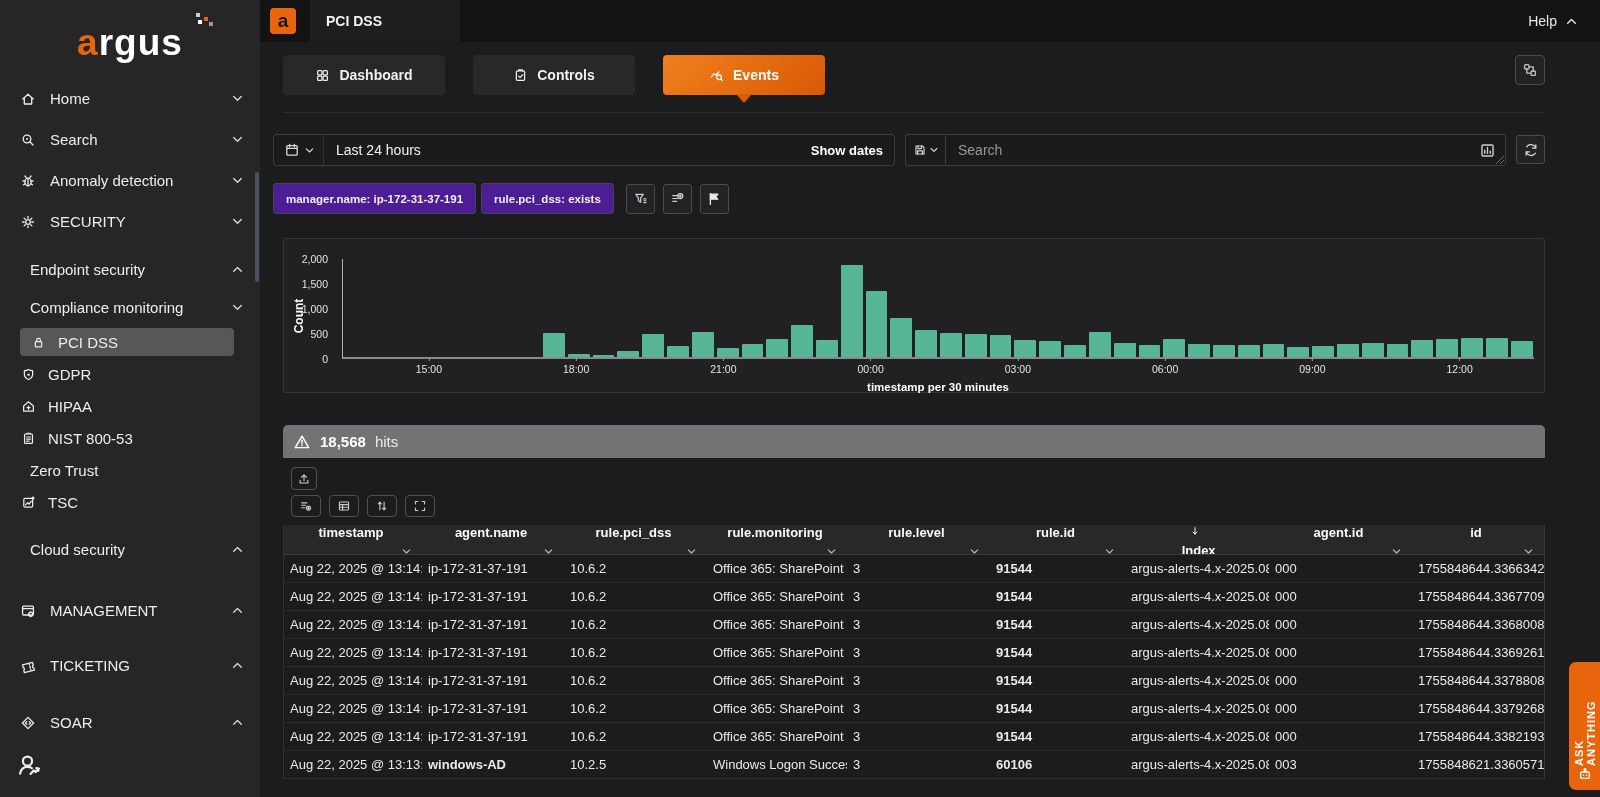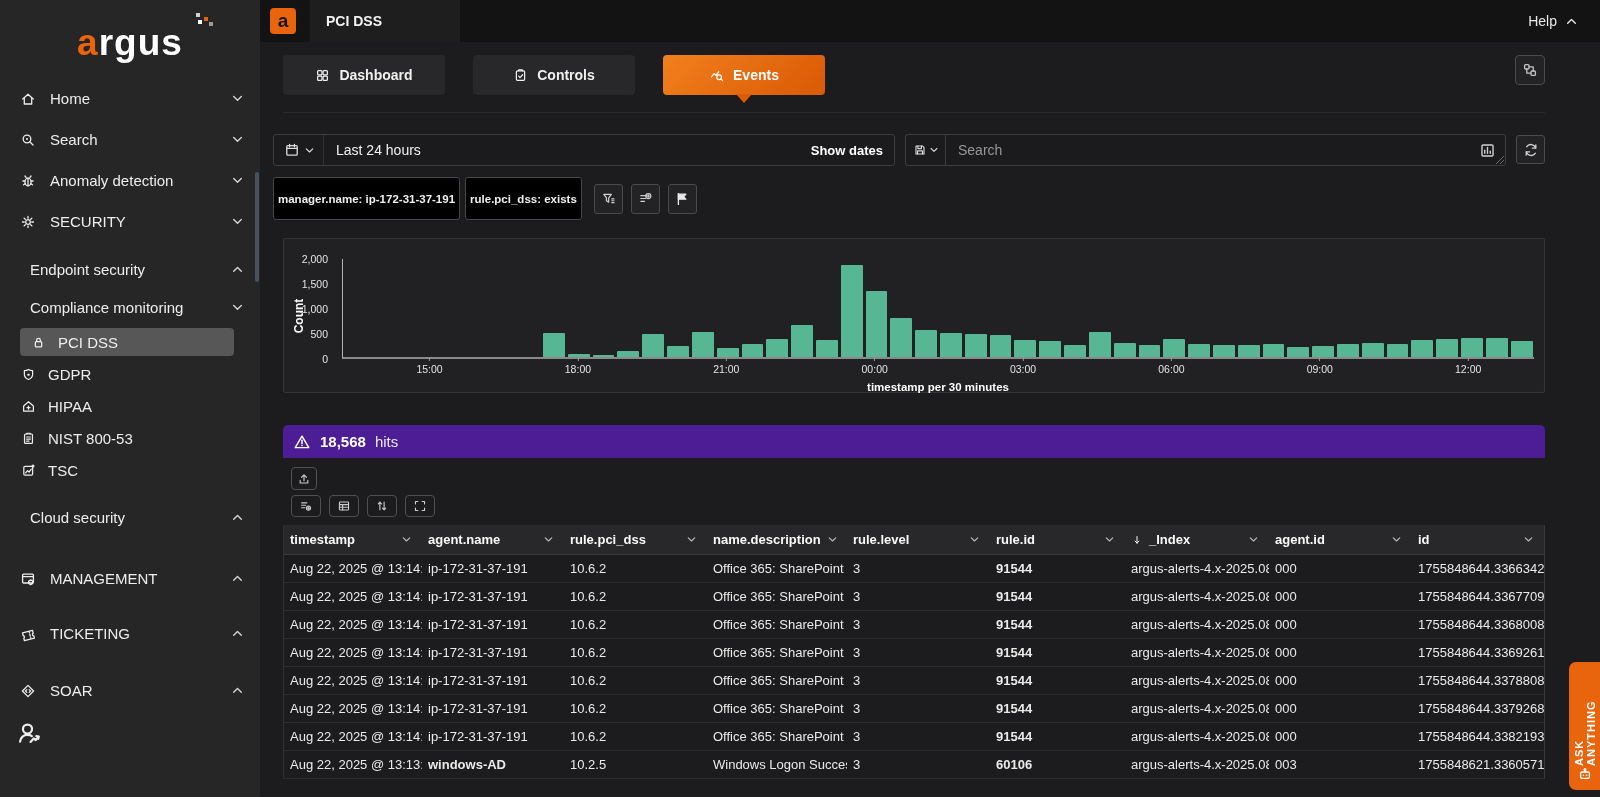--- a/index.html
+++ b/index.html
@@ -83,62 +83,62 @@
   .searchbox .icon { width:17px; height:17px; color:#cfcfcf; margin-right:9px; cursor:pointer; }
   .resize-handle { position:absolute; right:1px; bottom:1px; width:8px; height:8px; }
   .resize-handle::before { content:''; position:absolute; right:0; bottom:0; width:8px; height:8px;
     background:linear-gradient(135deg, transparent 50%, #6a6a6a 50%, #6a6a6a 56%, transparent 56%, transparent 70%, #6a6a6a 70%, #6a6a6a 76%, transparent 76%); }
   .refresh-btn { width:29px; height:29px; margin-top:1px; border:1px solid #4b4b4d; border-radius:3px; background:#232325;
     color:#cfcfcf; display:flex; align-items:center; justify-content:center; cursor:pointer; }
 
   
   .filter-row { margin:17px 0 0 -10px; display:flex; align-items:center; gap:8px; height:31px; }
   .pills { display:flex; gap:5px; }
-  .pill { background:#000000; border:1px solid #464648; border-radius:3px; padding:0 4px; height:43px;
+  .pill { background:#4c1d95; border:1px solid #464648; border-radius:3px; padding:0 12px; height:31px;
     display:flex; align-items:center; font-size:11.5px; font-weight:bold; color:#efefef; cursor:pointer; }
   .pill-btn { height:30px; min-width:29px; border:1px solid #4b4b4d; border-radius:3px; background:#232325; color:#cfcfcf;
     display:flex; align-items:center; justify-content:center; cursor:pointer; }
   .pill-btn:first-of-type { margin-left:4px; }
   .pill-btn .icon { width:15px; height:15px; }
   .flag-btn .icon { width:16px; height:16px; color:#e9e9e9; }
 
   
   .chart-panel { margin-top:24px; height:155px; border:1px solid #343436; border-radius:2px; background:#212123; position:relative; }
   .count-label { position:absolute; left:-2px; top:70px; transform:rotate(-90deg); font-size:12px; font-weight:bold; color:#fff; }
   .y-axis-labels { position:absolute; left:0; top:20px; height:100px; width:50px; }
   .ytick { position:absolute; right:6px; transform:translateY(50%); font-size:10.5px; color:#e3e3e3; }
   .plot { position:absolute; left:58px; right:10px; top:20px; height:100px;
     border-left:1px solid #b2b2b2; border-bottom:2px solid #8a8a8a; }
   .bars { position:absolute; inset:0; display:flex; align-items:flex-end; }
   .bar-slot { flex:1; display:flex; align-items:flex-end; height:100%; }
   .bar { flex:1; margin:0 1.5px; border-radius:1px 1px 0 0; }
-  .x-ticks { position:absolute; left:0; right:4px; top:100%; height:20px; }
+  .x-ticks { position:absolute; left:0; right:13px; top:100%; height:20px; }
   .xtick { position:absolute; transform:translateX(-50%); text-align:center; font-size:10.5px; color:#e3e3e3; }
   .xtick i { display:block; width:1px; height:4px; background:#9a9a9a; margin:0 auto 2px auto; }
   .xlabel { position:absolute; left:58px; right:10px; top:142px; text-align:center; font-size:11.5px; font-weight:bold; color:#fff; }
 
   
   .hits-panel { margin-top:32px; }
-  .hits-header { height:33px; background:#4c1d95; border-radius:5px 5px 0 0; display:flex; align-items:center; gap:9px; padding:0 10px; }
+  .hits-header { height:33px; background:#737373; border-radius:5px 5px 0 0; display:flex; align-items:center; gap:9px; padding:0 10px; }
   .hits-header .icon { width:18px; height:18px; color:#fff; }
   .hits-count { font-size:15px; font-weight:bold; color:#fff; }
   .hits-word { font-size:15px; color:#eaeaea; }
   .table-toolbar { padding:9px 0 0 8px; }
   .export-btn { width:26px; height:23px; border:1px solid #525254; border-radius:4px; background:transparent; color:#c9c9c9;
     display:flex; align-items:center; justify-content:center; cursor:pointer; }
   .export-btn .icon { width:14px; height:14px; }
   .mini-btns { display:flex; gap:8px; margin-top:5px; }
   .mini-btn { width:30px; height:22px; border:1px solid #4f4f51; border-radius:4px; background:transparent; color:#c9c9c9;
     display:flex; align-items:center; justify-content:center; cursor:pointer; }
   .mini-btn .icon { width:14px; height:14px; }
 
   .etable { margin-top:8px; border-left:1px solid #303032; border-right:1px solid #3a3a3c; }
   .thead, .tr { display:grid; grid-template-columns:138px 142px 143px 140px 143px 135px 144px 143px 1fr; }
   .thead { background:#28282a; height:30px; border-bottom:1px solid #3a3a3c; }
-  .th { display:flex; align-items:center; gap:6px; padding:0 10px 0 6px; font-size:13px; font-weight:bold; color:#fafafa; cursor:pointer; overflow:hidden; }
+  .th { display:flex; align-items:center; gap:6px; padding:0 10px 0 6px; font-size:13px; font-weight:bold; color:#fafafa; cursor:pointer; overflow:hidden;flex-direction:column; }
   .th span { white-space:nowrap; }
   .th .th-chev { width:11px; height:11px; color:#b9b9b9; margin-left:auto; }
   .th .sorticon { width:12px; height:12px; color:#fff; }
   .tr { height:28px; border-bottom:1px solid #2d2d2f; cursor:pointer; }
   .td { display:flex; align-items:center; padding:0 6px; font-size:13px; color:#eaeaea; white-space:nowrap; overflow:hidden; }
   .td.bold { font-weight:bold; }
 
   
   .ask-anything { position:fixed; right:0; bottom:7px; width:31px; height:128px; background:#e8650d; border-radius:7px 0 0 7px;
     display:flex; flex-direction:column; align-items:center; justify-content:space-between; padding:10px 0 8px 0; cursor:pointer; z-index:50; }
@@ -258,20 +258,23 @@
         </div>
         <div class="nav-item sub" data-name="sidebar-item-nist-800-53">
           <span class="icon" data-name="nist-clipboard-icon">
             <svg viewBox="0 0 16 16">
               <rect x="3.8" y="3.2" width="8.4" height="10" rx="1"></rect>
               <path d="M6.2 3.2v-.8h3.6v.8"></path>
               <path d="M6 6.4h4M6 8.6h4M6 10.8h2.5"></path>
             </svg>
           </span>
           <span class="nav-label" data-name="sidebar-item-label">NIST 800-53</span>
+        </div>
+        <div class="nav-item plain" data-name="sidebar-item-zero-trust">
+          <span class="nav-label" data-name="sidebar-item-label">Zero Trust</span>
         </div>
         <div class="nav-item sub" data-name="sidebar-item-tsc">
           <span class="icon" data-name="tsc-chart-icon">
             <svg viewBox="0 0 16 16">
               <rect x="3" y="3.6" width="9.4" height="9.4" rx="1.2"></rect>
               <path d="M5 10.6l2-2.4 1.6 1.4 2.4-3"></path>
               <circle cx="12.8" cy="3.2" r="1"></circle>
             </svg>
           </span>
           <span class="nav-label" data-name="sidebar-item-label">TSC</span>
@@ -723,21 +726,21 @@
               </div>
               <div class="th" data-name="column-header-rule-pci-dss">
                 <span data-name="column-header-label">rule.pci_dss</span>
                 <span class="icon th-chev" data-name="chevron-down-icon">
                   <svg viewBox="0 0 12 12">
                     <polyline points="2.5,4.2 6,7.6 9.5,4.2"></polyline>
                   </svg>
                 </span>
               </div>
               <div class="th" data-name="column-header-rule-description">
-                <span data-name="column-header-label">name.description</span>
+                <span data-name="column-header-label">rule.monitoring</span>
                 <span class="icon th-chev" data-name="chevron-down-icon">
                   <svg viewBox="0 0 12 12">
                     <polyline points="2.5,4.2 6,7.6 9.5,4.2"></polyline>
                   </svg>
                 </span>
               </div>
               <div class="th" data-name="column-header-rule-level">
                 <span data-name="column-header-label">rule.level</span>
                 <span class="icon th-chev" data-name="chevron-down-icon">
                   <svg viewBox="0 0 12 12">

